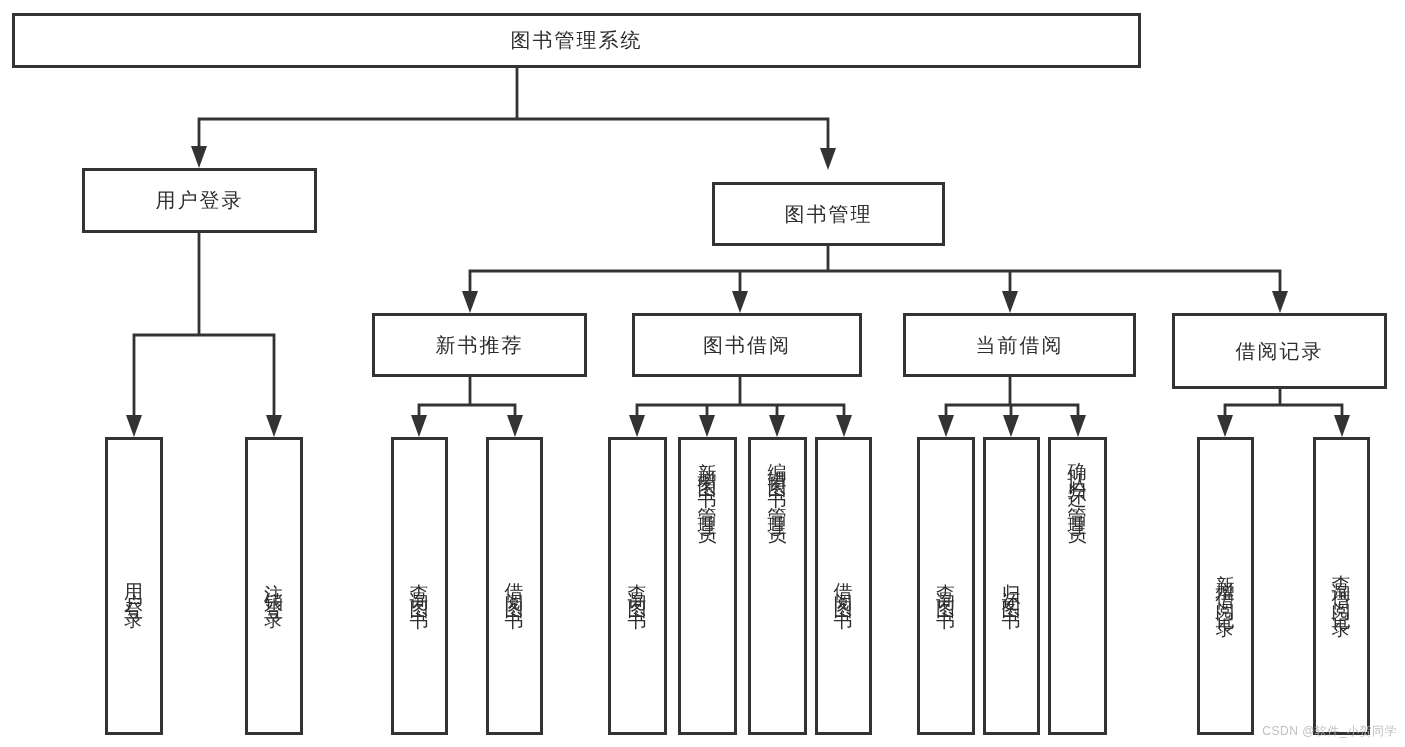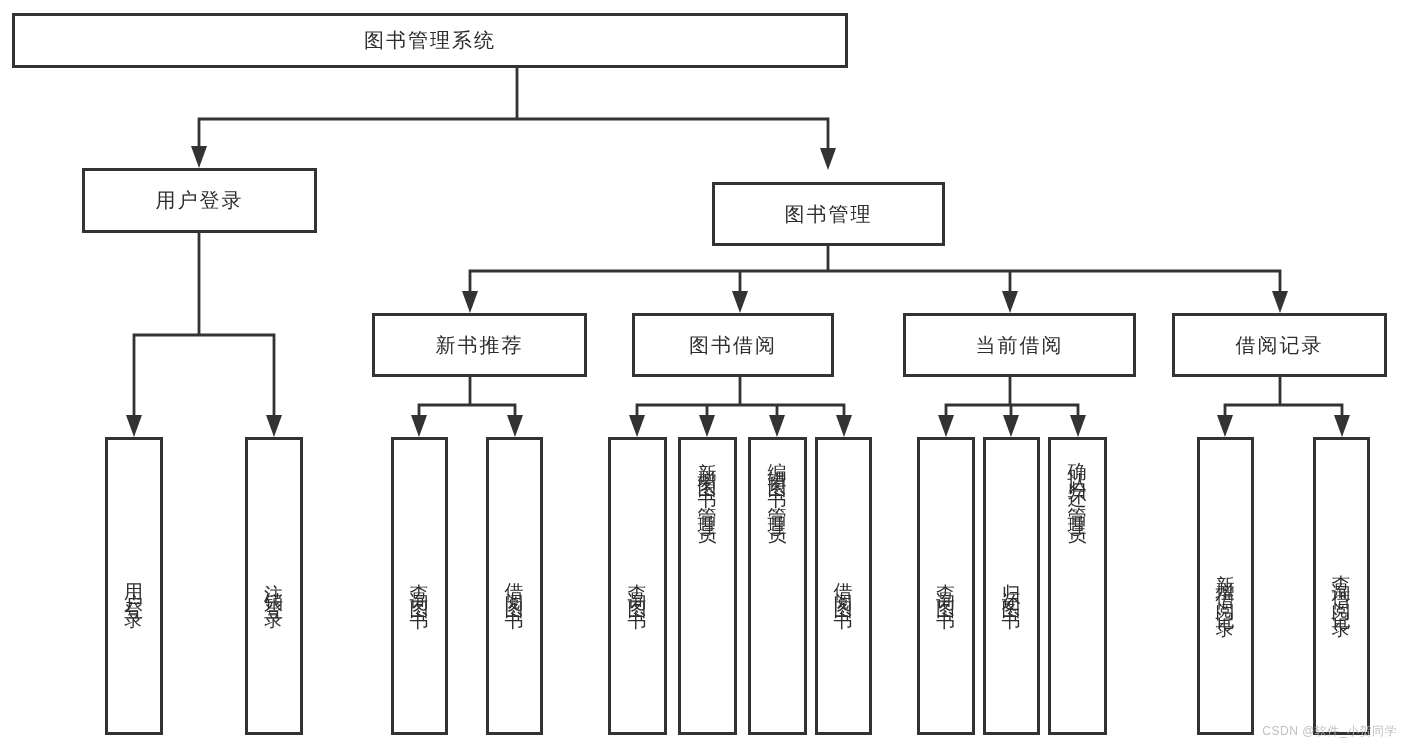--- a/index.html
+++ b/index.html
@@ -55,27 +55,27 @@
     position: absolute;
     right: 8px;
     bottom: 7px;
     font-size: 12px;
     color: rgba(185, 185, 185, 0.9);
     letter-spacing: 0.5px;
     z-index: 5;
     margin-left: 28px;
   }
   
-  #n-root  { left: 12px;   top: 13px;  width: 836px; height: 55px; }
+  #n-root  { left: 12px;   top: 13px;  width: 1129px; height: 55px; }
   #n-login { left: 82px;   top: 168px; width: 235px;  height: 65px; }
   #n-mgmt  { left: 712px;  top: 182px; width: 233px;  height: 64px; }
   #n-rec   { left: 372px;  top: 313px; width: 215px;  height: 64px; }
-  #n-bor   { left: 632px;  top: 313px; width: 202px;  height: 64px; }
+  #n-bor   { left: 632px;  top: 313px; width: 230px;  height: 64px; }
   #n-cur   { left: 903px;  top: 313px; width: 233px;  height: 64px; }
-  #n-hist  { left: 1172px; top: 313px; width: 215px;  height: 64px; }
+  #n-hist  { left: 1172px; top: 313px; width: 215px;  height: 76px; }
 
   #l-g1a { left: 105px;  width: 58px; }
   #l-g1b { left: 245px;  width: 58px; }
   #l-g2a { left: 391px;  width: 57px; }
   #l-g2b { left: 486px;  width: 57px; }
   #l-g3a { left: 608px;  width: 59px; }
   #l-g3b { left: 678px;  width: 59px; }
   #l-g3c { left: 748px;  width: 59px; }
   #l-g3d { left: 815px;  width: 57px; }
   #l-g4a { left: 917px;  width: 58px; }

